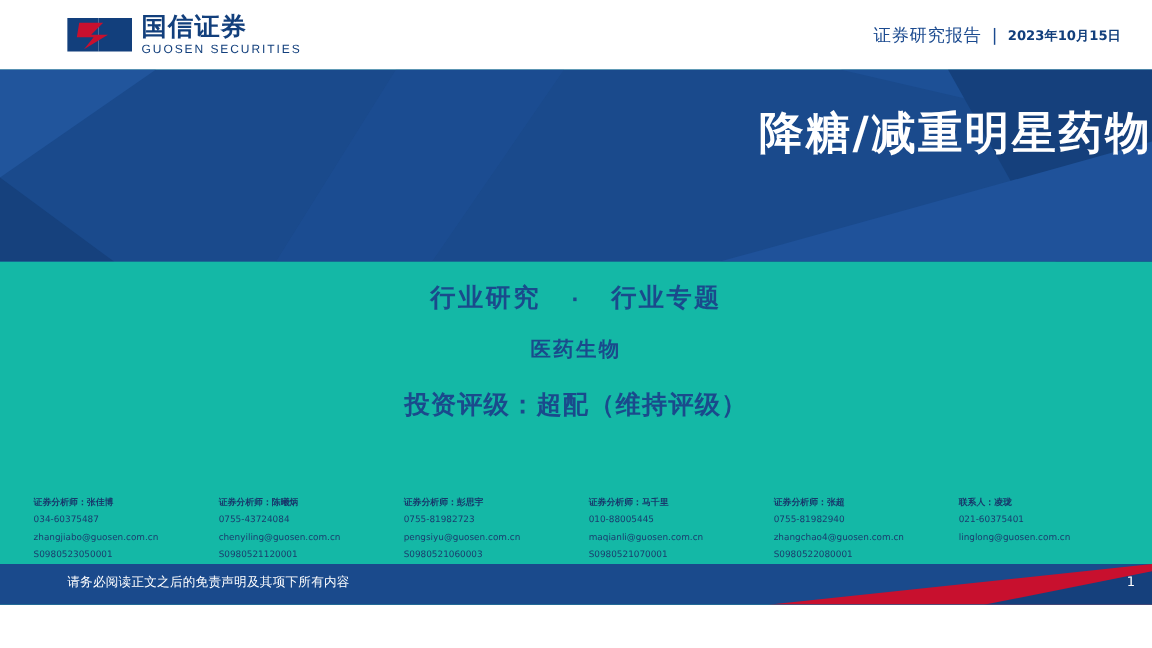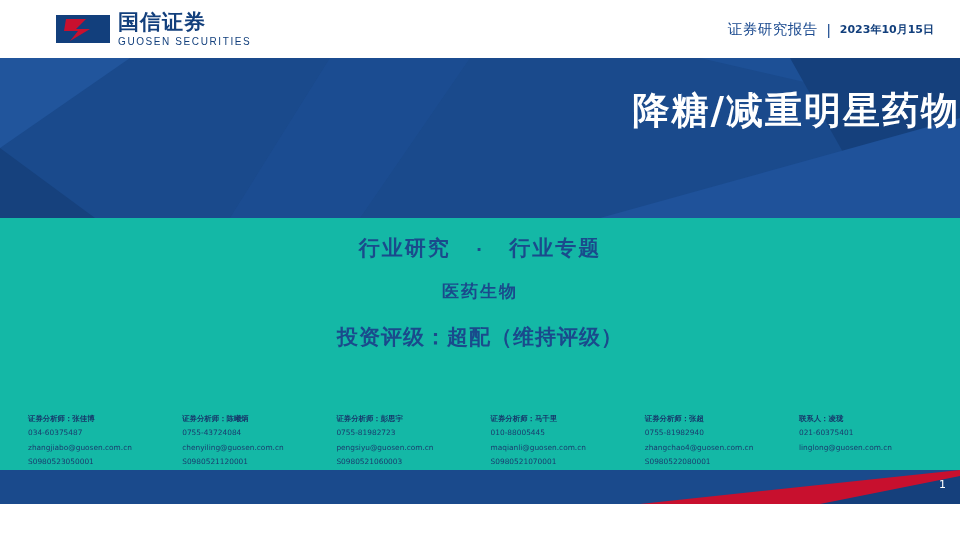--- a/index.html
+++ b/index.html
@@ -301,16 +301,17 @@
       <div class="row"></div>
     </div>
   </div>
 
   <div class="footer">
     <svg class="band-deco" style="height:34px" viewBox="0 0 960 34" preserveAspectRatio="none" xmlns="http://www.w3.org/2000/svg">
       <rect x="0" y="0" width="960" height="34" fill="#1a4a8c"></rect>
       <polygon points="640,34 960,0 960,34" fill="#c8102e"></polygon>
       <polygon points="820,34 960,6 960,34" fill="#15407c"></polygon>
     </svg>
+    <div class="footer-text">请务必阅读正文之后的免责声明及其项下所有内容</div>
     <div class="footer-page">1</div>
   </div>
 
 </div>
 
 </body></html>

